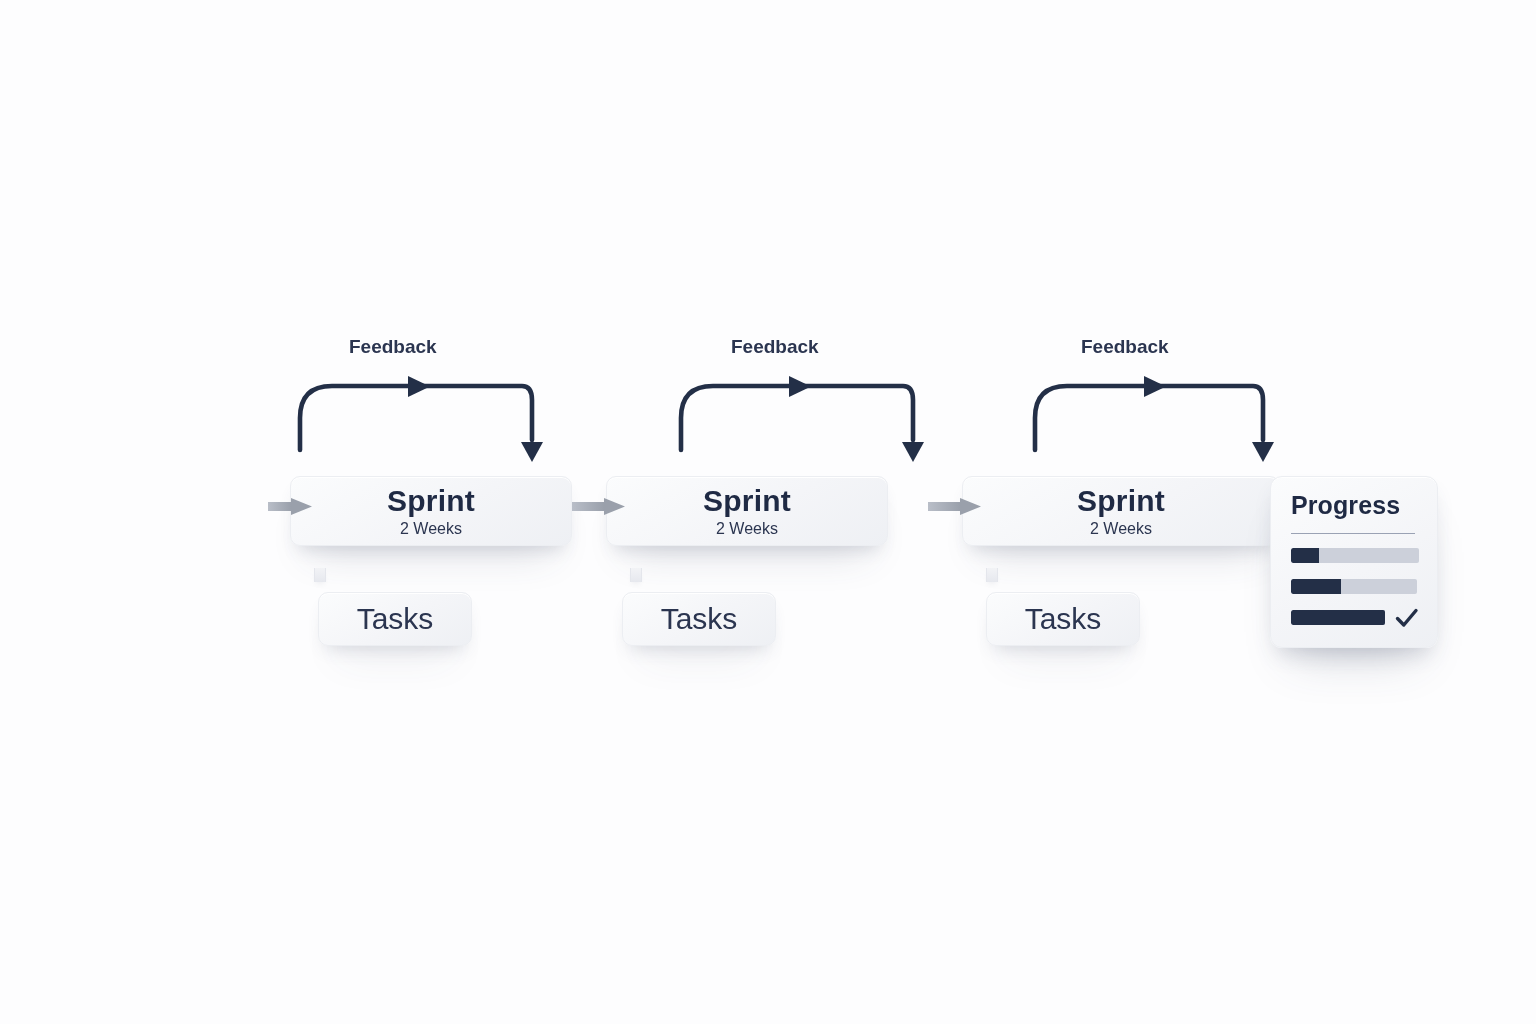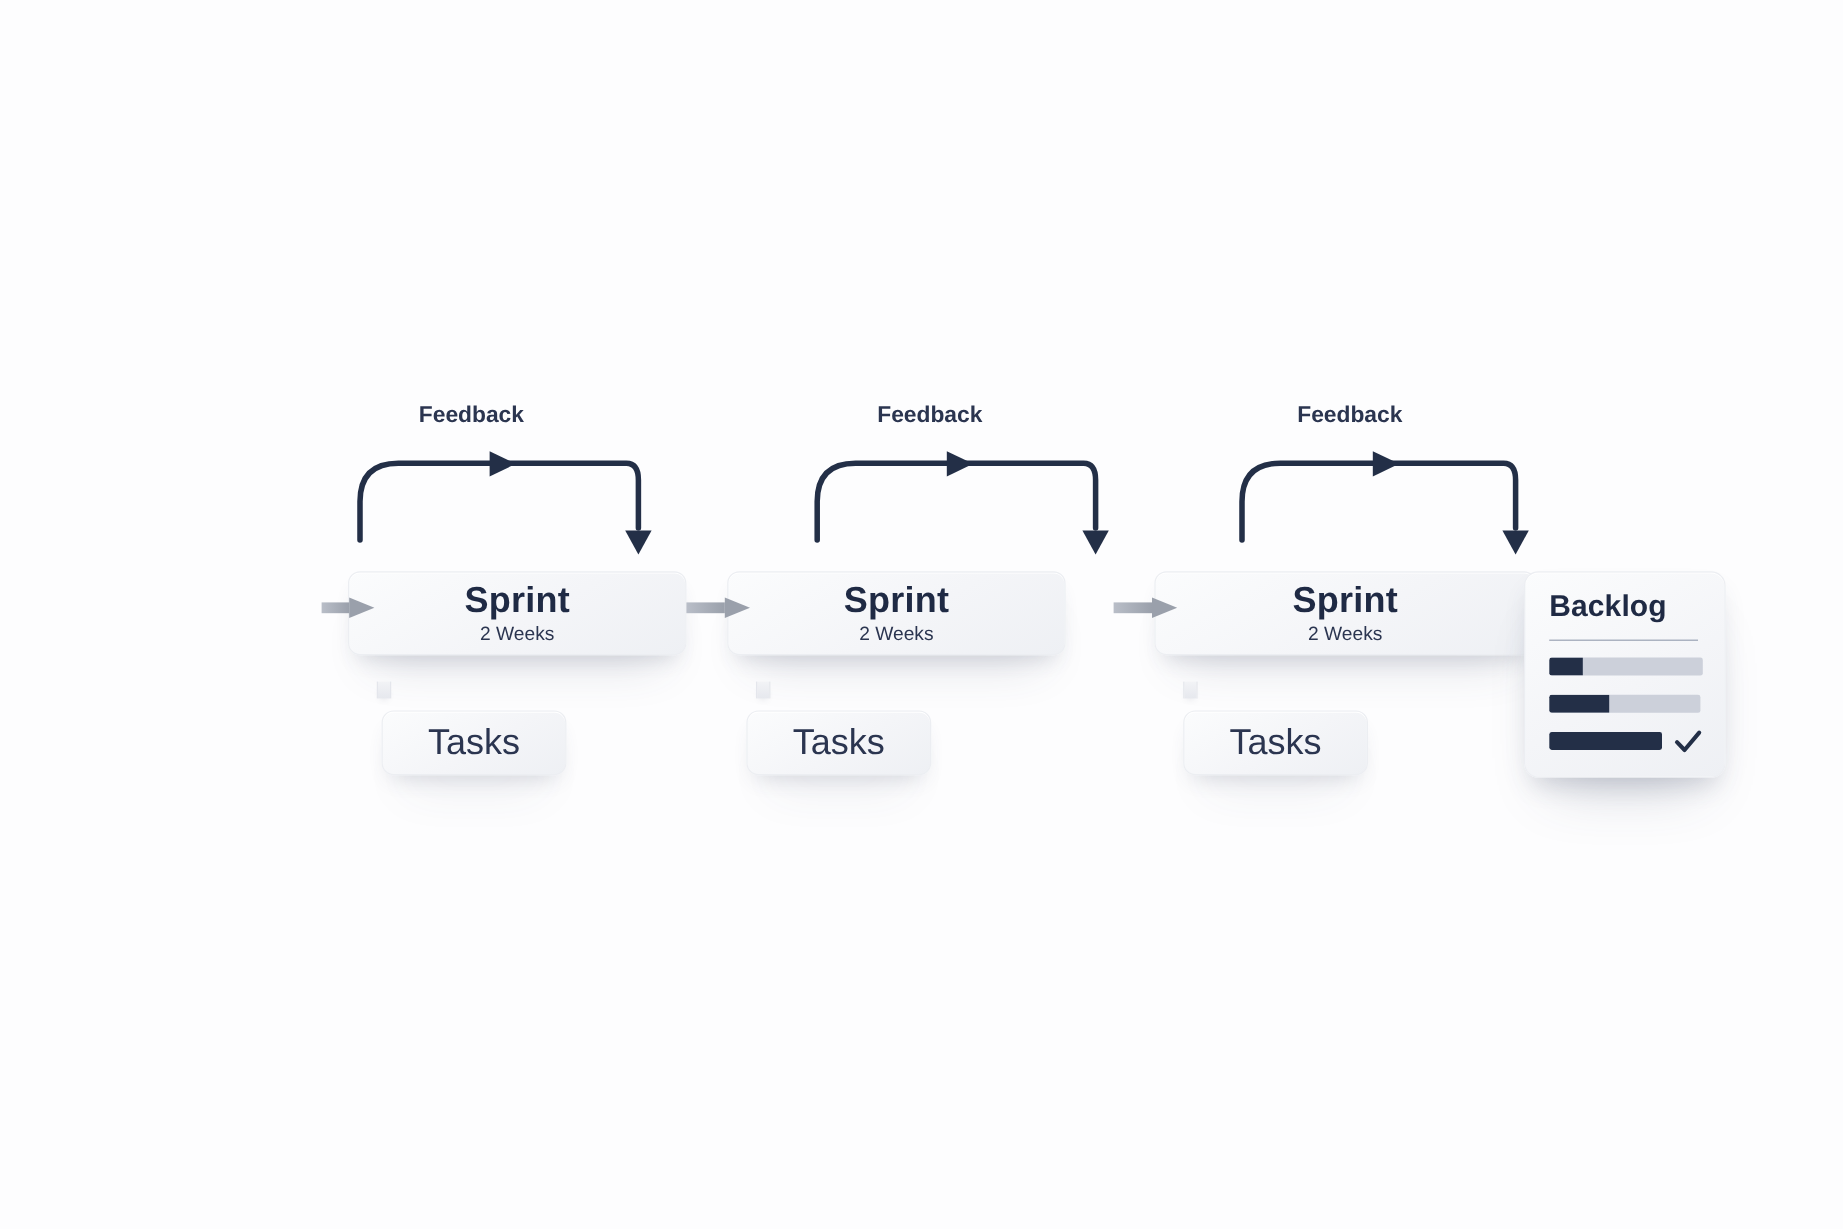--- a/index.html
+++ b/index.html
@@ -252,21 +252,21 @@
   <div class="card sprint-card" id="sprint-card-3">
     <div class="sprint-title">Sprint</div>
     <div class="sprint-sub">2 Weeks</div>
   </div>
   <div class="stub" id="stub-3"></div>
   <div class="card tasks-card" id="tasks-card-3">
     <div class="tasks-label">Tasks</div>
   </div>
 
   <div class="card" id="progress-card">
-    <div class="progress-title">Backlog</div>
+    <div class="progress-title">Progress</div>
     <div class="progress-divider"></div>
 
     <div class="progress-row">
       <div class="progress-track" style="width:128px">
         <div class="progress-fill" id="pf-0" style="width: 22%;"></div>
       </div>
     </div>
 
     <div class="progress-row">
       <div class="progress-track" style="width:126px">

